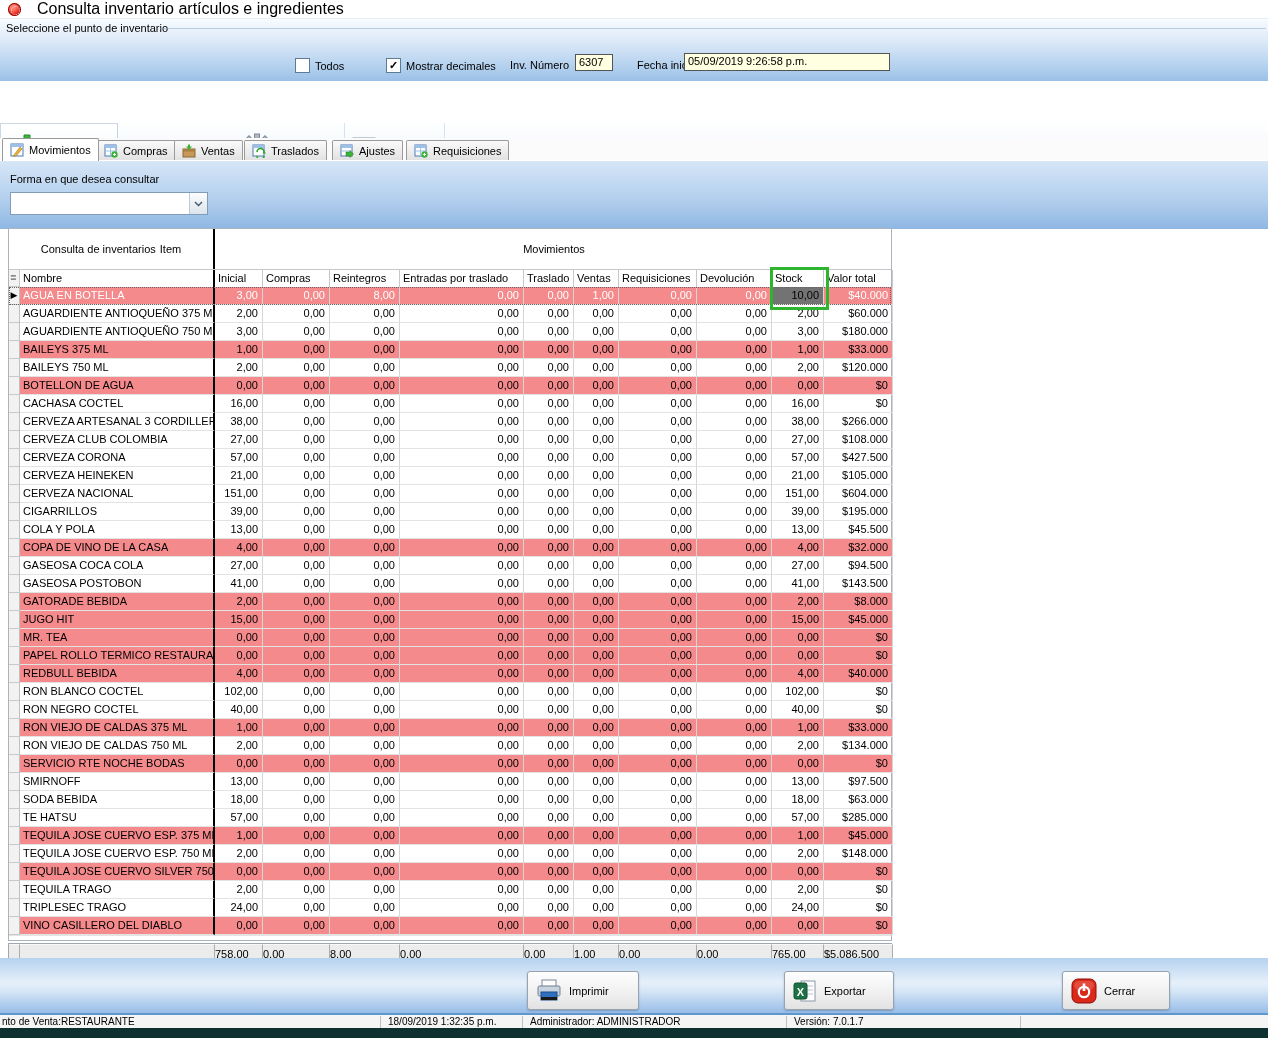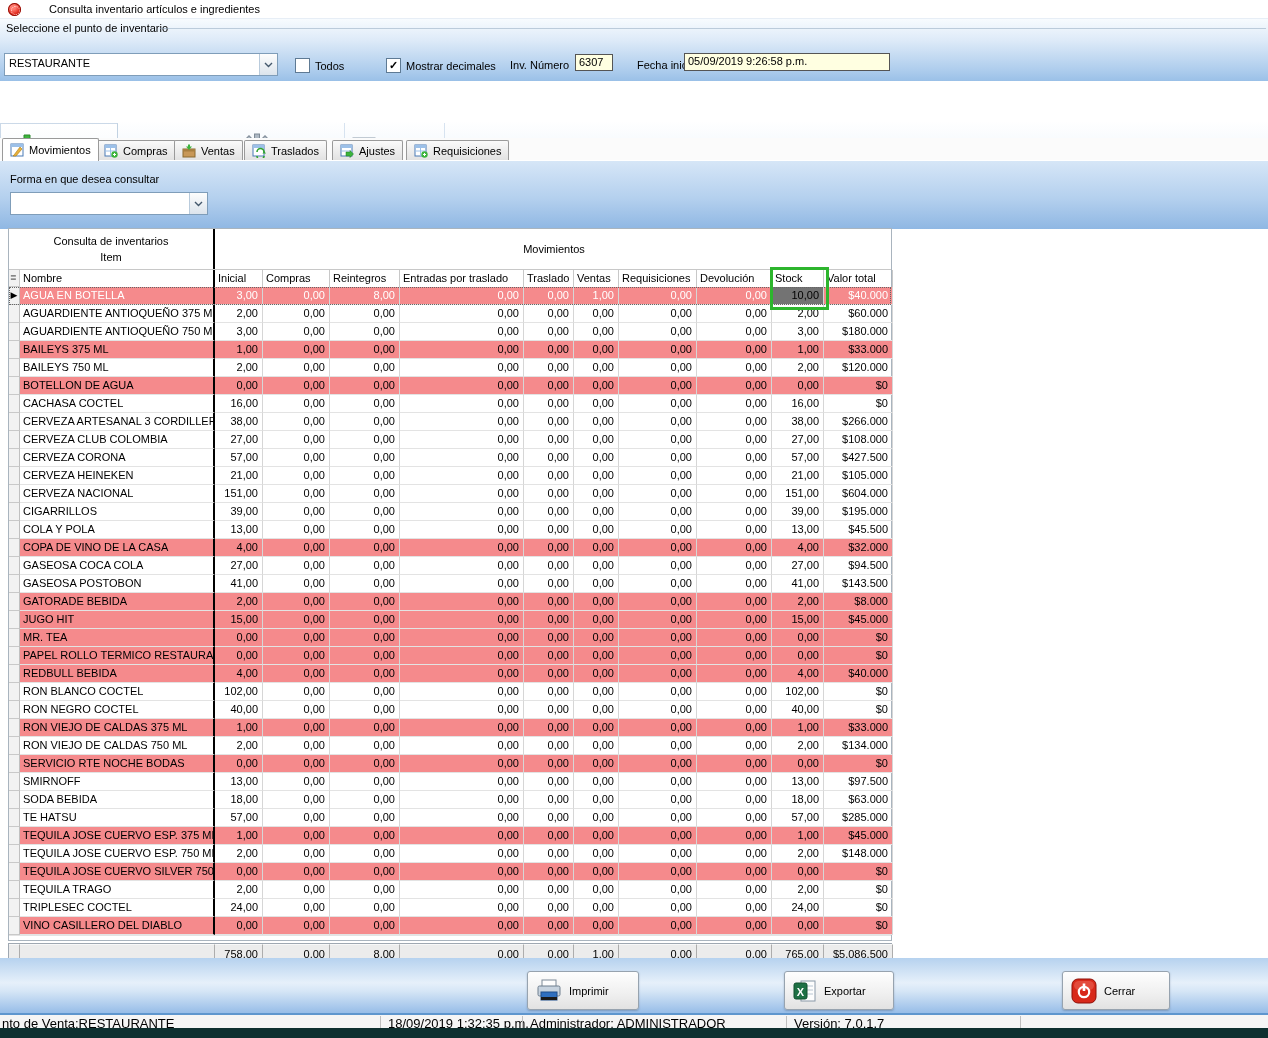--- a/index.html
+++ b/index.html
@@ -8,21 +8,21 @@
     background:#ffffff;font-family:"Liberation Sans",sans-serif;font-size:11px;color:#000;
     -webkit-font-smoothing:none;
   }
   
   .titlebar{position:absolute;left:0;top:0;width:1268px;height:18px;background:#fff;display:flex;align-items:center;}
   .app-icon{width:13px;height:13px;margin-left:8px;border-radius:50%;
     background:radial-gradient(circle at 38% 32%,#ff7a6e 0 22%,#e02a1e 60%,#b71005 100%);
     box-shadow:inset 0 0 0 1px #8f0d04;position:relative;}
   .app-icon::after{content:"";position:absolute;left:3px;top:3px;width:7px;height:7px;border-radius:50%;
     border:1px dotted #ffd6d2;}
-  .titlebar .ttl{margin-left:28px;font-size:11px;}
+  .titlebar .ttl{margin-left:16px;font-size:16px;}
   
   .filter-panel{position:absolute;left:0;top:18px;width:1268px;height:62px;
     background:linear-gradient(180deg,#F7FBFE 0%,#DDEAF8 35%,#ABCBEC 85%,#9AC0E7 100%);
     border-top:1px solid #e7eef6;}
   .grp-label{position:absolute;left:6px;top:3px;}
   .grp-line{position:absolute;top:9px;left:160px;right:2px;height:0;border-top:1px solid #93A9BF;opacity:.55;}
   .combo{position:absolute;display:flex;background:#fff;border:1px solid #7F9DB9;}
   .combo .val{flex:1;padding:3px 4px 0 4px;overflow:hidden;white-space:nowrap;}
   .combo .dd{width:17px;border-left:1px solid #B9CBDC;background:linear-gradient(#FDFDFD,#DCE4EC);
     display:flex;align-items:center;justify-content:center;}
@@ -55,21 +55,21 @@
   .tab.active{top:0;height:22px;background:#fff;z-index:2;}
   
   .forma-panel{position:absolute;left:0;top:160px;width:1268px;height:68px;
     background:linear-gradient(180deg,#D6E6F7 0%,#B4D0ee 55%,#8FB7E3 100%);
     border-top:1px solid #fff;}
   .forma-panel .lbl{position:absolute;left:10px;top:12px;}
   
   .table-wrap{position:absolute;left:8px;top:228px;width:884px;--cols:11px 195px 48px 67px 70px 124px 50px 45px 78px 75px 52px 69px;}
   .grid-box{border:1px solid #A9B4BE;background:#fff;}
   .hdr-group{display:grid;grid-template-columns:206px 678px;height:40px;border-bottom:1px solid #C8C8C8;background:#fff;}
-  .hg-left{border-right:2px solid #000;display:flex;flex-direction:column;justify-content:center;align-items:center;gap:4px;}
+  .hg-left{border-right:2px solid #000;display:flex;justify-content:center;align-items:center;gap:4px;}
   .hg-right{display:flex;align-items:center;justify-content:center;}
   .hdr-cols{display:grid;grid-template-columns:var(--cols);height:17px;background:#fff;}
   .hc{border-right:1px solid #C8C8C8;padding:2px 15px 0 3px;overflow:hidden;white-space:nowrap;}
   .hc.c-marker{background:#F2F2F2;color:#666;font-size:8px;padding:3px 0 0 1px;border-bottom:1px solid #C8C8C8;}
   .hc.name{border-right:2px solid #000;}
   .gbody .row{display:grid;grid-template-columns:var(--cols);height:18px;line-height:17px;}
   .cell{border-right:1px solid #D6D6D6;border-bottom:1px solid #E3E3E3;overflow:hidden;white-space:nowrap;}
   .cell.marker{background:#F2F2F2;border-right:1px solid #C0C0C0;border-bottom:1px solid #C9C9C9;
     font-size:9px;text-align:center;line-height:17px;color:#000;}
   .cell.name{padding-left:3px;border-right:2px solid #000;}
@@ -77,58 +77,50 @@
   .row.pink .cell:not(.marker){background:#F58A8C;}
   .row.selected .cell:not(.marker){background:#F58A8C;color:#fff;}
   .row.selected{outline:1px dotted #666;outline-offset:-1px;}
   .row.selected .cell.stockcell{background:#737373;color:#000;}
   .stock-highlight{position:absolute;left:762px;top:39px;width:53px;height:37px;border:3px solid #2DB52D;
     pointer-events:none;z-index:5;}
   .gap-row{height:4px;background:#fff;border-top:1px solid #E3E3E3;}
   .totals{display:grid;grid-template-columns:var(--cols);height:21px;margin-top:2px;background:#DADADA;
     border:1px solid #9FA8B2;}
   .tcell{background:#ECECEC;border-right:1px solid #ADADAD;border-bottom:1px solid #C6C6C6;border-top:1px solid #F8F8F8;
-    text-align:right;padding:3px 4px 0 0;overflow:hidden;white-space:nowrap;}
+    text-align:left;padding:3px 4px 0 0;overflow:hidden;white-space:nowrap;}
   
   .footer{position:absolute;left:0;top:958px;width:1268px;height:55px;
     background:linear-gradient(180deg,#B6D2EF 0%,#E6F0FA 45%,#D6E6F6 60%,#97BDE8 100%);}
   .fbtn{position:absolute;top:13px;height:37px;display:flex;align-items:center;gap:7px;padding:0 12px 0 8px;
     background:linear-gradient(180deg,#FEFEFE,#EFEFEF 60%,#E2E2E2);border:1px solid #97A3AF;border-radius:3px;
     box-shadow:0 1px 2px rgba(60,80,110,.35);}
   .fbtn-imprimir{left:527px;width:90px;}
   .fbtn-exportar{left:784px;width:88px;}
   .fbtn-cerrar{left:1062px;width:86px;}
   
   .statusbar{position:absolute;left:0;top:1013px;width:1268px;height:15px;background:#F5F5F5;
-    border-top:2px solid #5E96CE;font-size:13px;}
+    border-top:2px solid #5E96CE;font-size:10px;}
   .seg{position:absolute;top:1px;white-space:nowrap;}
   .sdiv{position:absolute;top:1px;bottom:1px;width:1px;background:#BFBFBF;}
   .bottombar{position:absolute;left:0;top:1028px;width:1268px;height:10px;background:#0E3030;}
   svg{display:block;}
 </style>
 </head>
 <body>
 
 <div class="titlebar">
   <div class="app-icon"></div>
   <div class="ttl">Consulta inventario artículos e ingredientes</div>
 </div>
 
 <div class="filter-panel">
   <div class="grp-label">Seleccione el punto de inventario</div>
   <div class="grp-line"></div>
 
-  <div class="combo combo-punto">
-    <div class="val">RESTAURANTE</div>
-    <div class="dd">
-      <svg width="9" height="6" viewBox="0 0 9 6">
-          <path d="M1 1 L4.5 4.5 L8 1" fill="none" stroke="#44586C" stroke-width="1.4"></path>
-        </svg>
-    </div>
-  </div>
 
   <div class="chk chk-todos">
     <span class="box"></span>
     <span>Todos</span>
   </div>
 
   <div class="chk chk-dec">
     <span class="box">✓</span>
     <span>Mostrar decimales</span>
   </div>
@@ -767,21 +759,21 @@
           <div class="cell num">0,00</div>
           <div class="cell num">0,00</div>
           <div class="cell num">0,00</div>
           <div class="cell num">0,00</div>
           <div class="cell num">0,00</div>
           <div class="cell num">2,00</div>
           <div class="cell num">$0</div>
         </div>
         <div class="row">
           <div class="cell marker"></div>
-          <div class="cell name">TRIPLESEC COCTEL</div>
+          <div class="cell name">TRIPLESEC TRAGO</div>
           <div class="cell num">24,00</div>
           <div class="cell num">0,00</div>
           <div class="cell num">0,00</div>
           <div class="cell num">0,00</div>
           <div class="cell num">0,00</div>
           <div class="cell num">0,00</div>
           <div class="cell num">0,00</div>
           <div class="cell num">0,00</div>
           <div class="cell num">24,00</div>
           <div class="cell num">$0</div>

